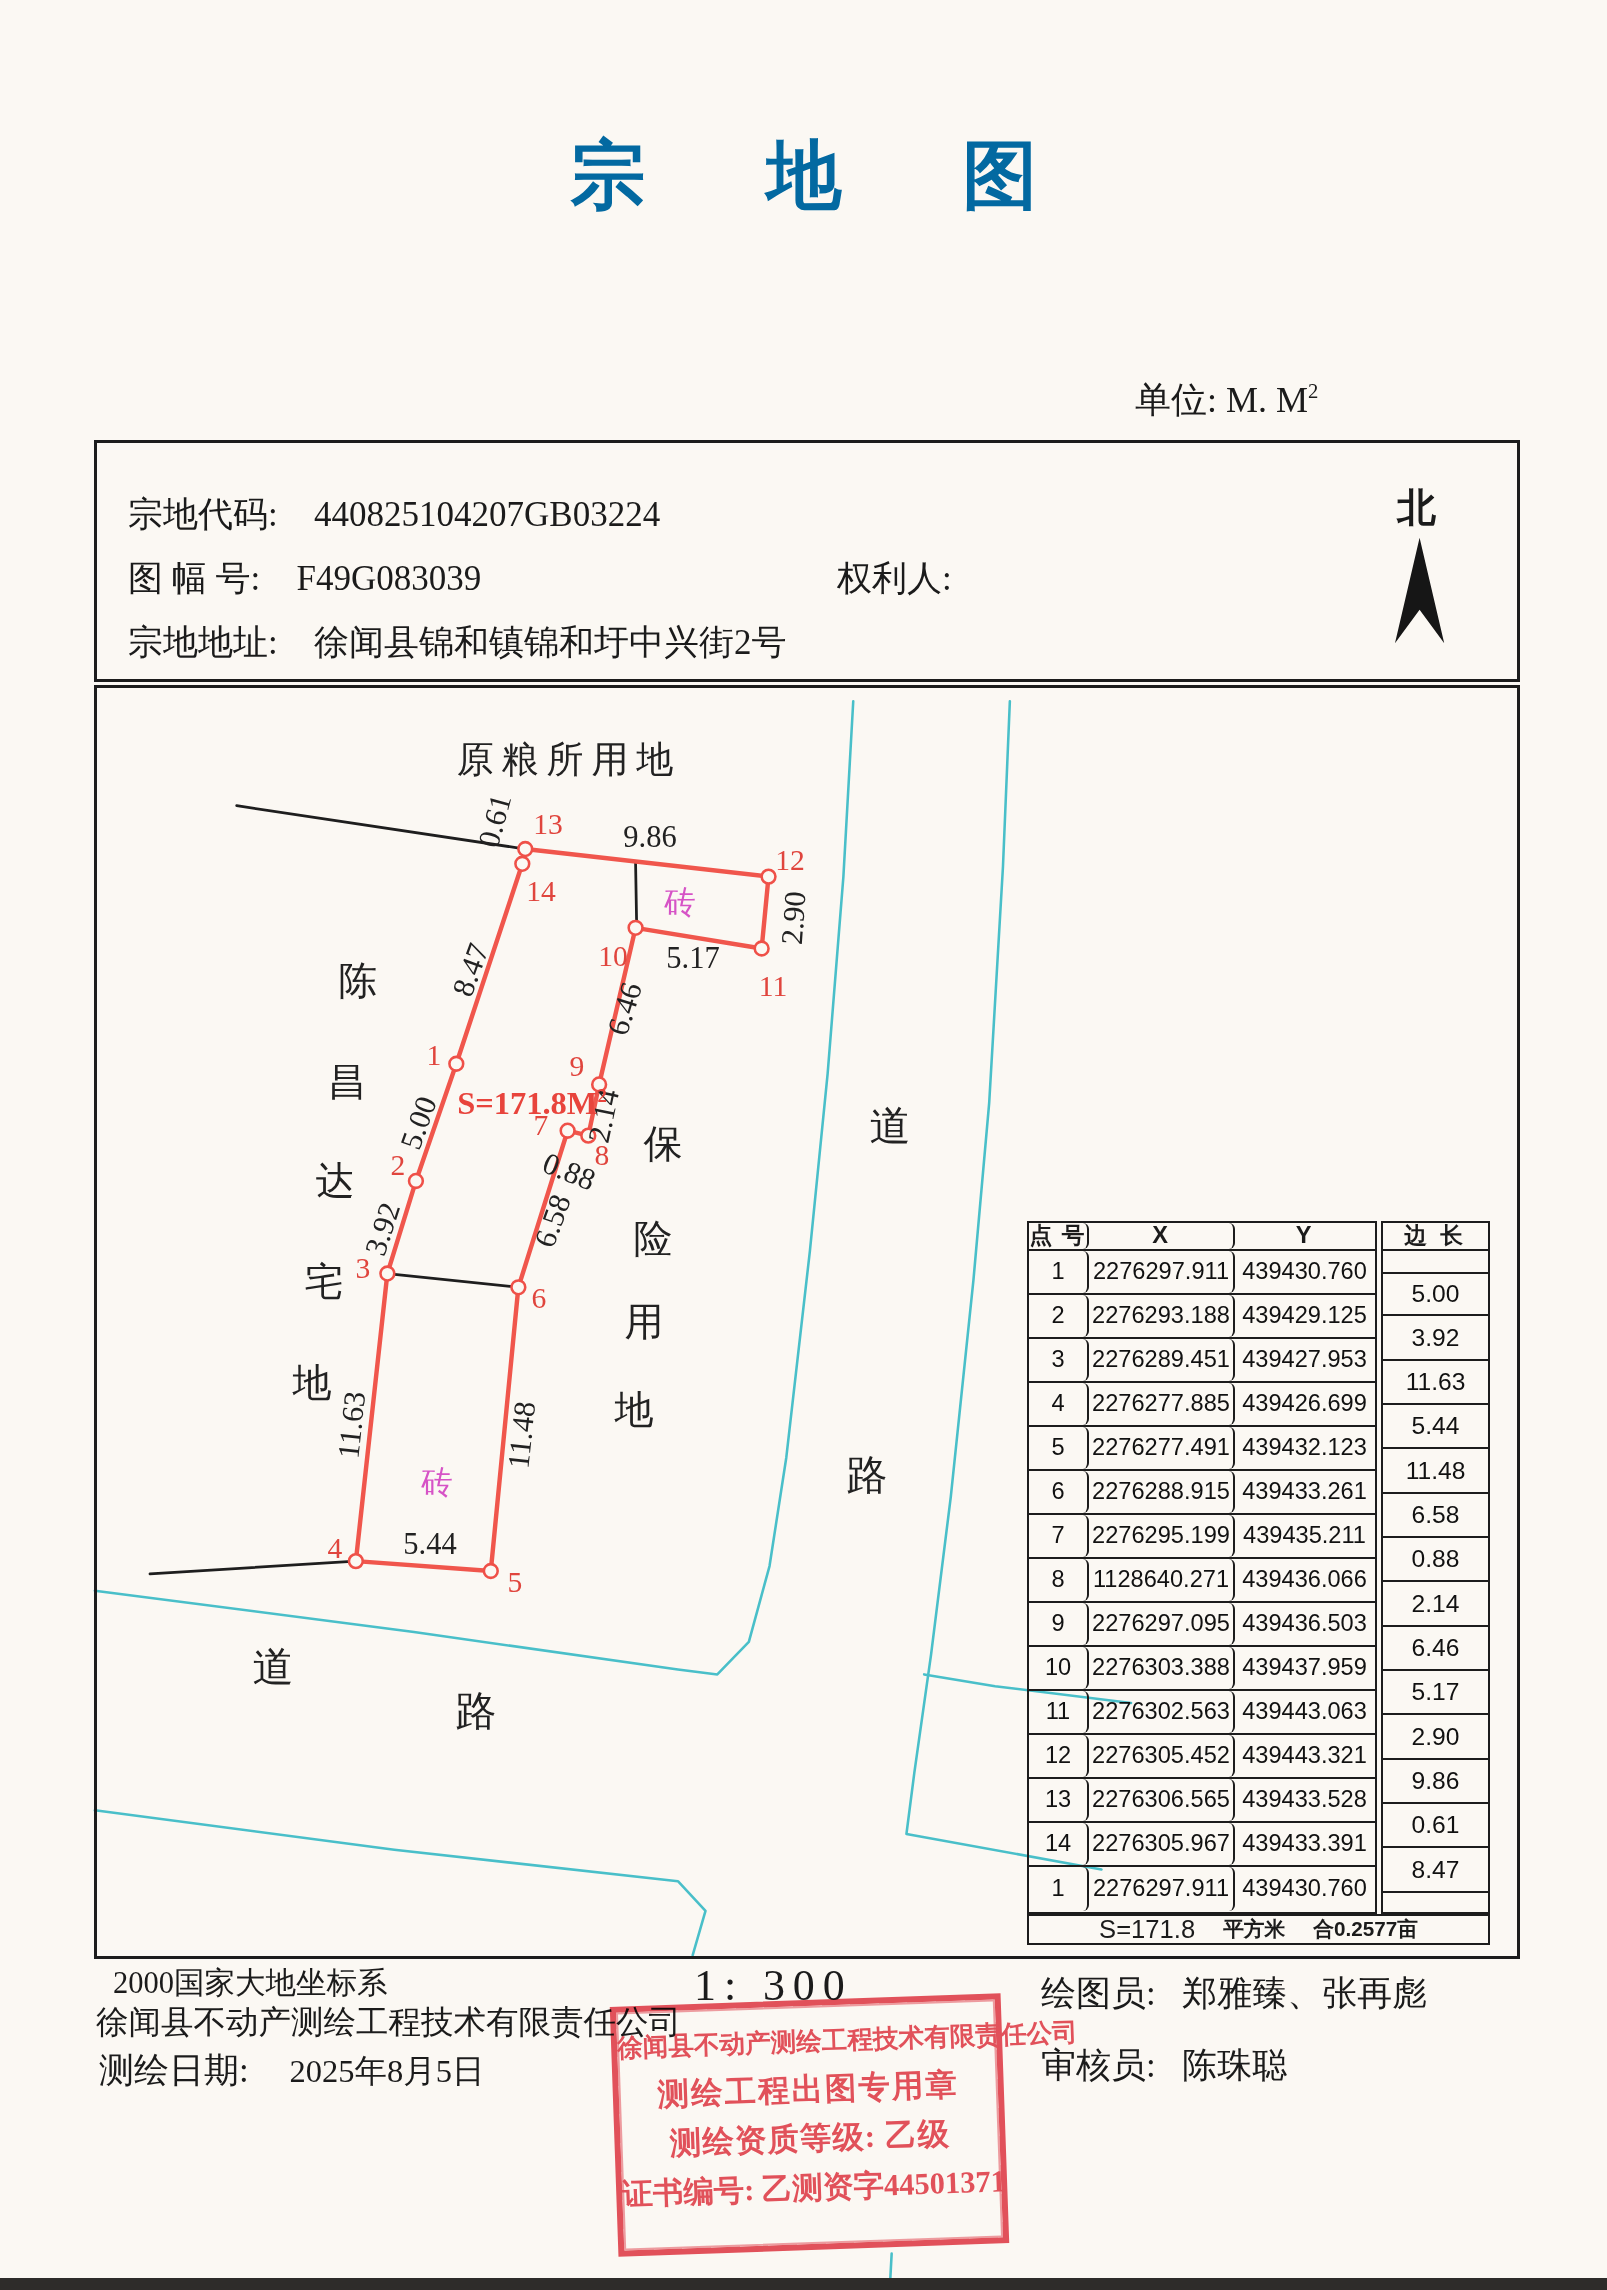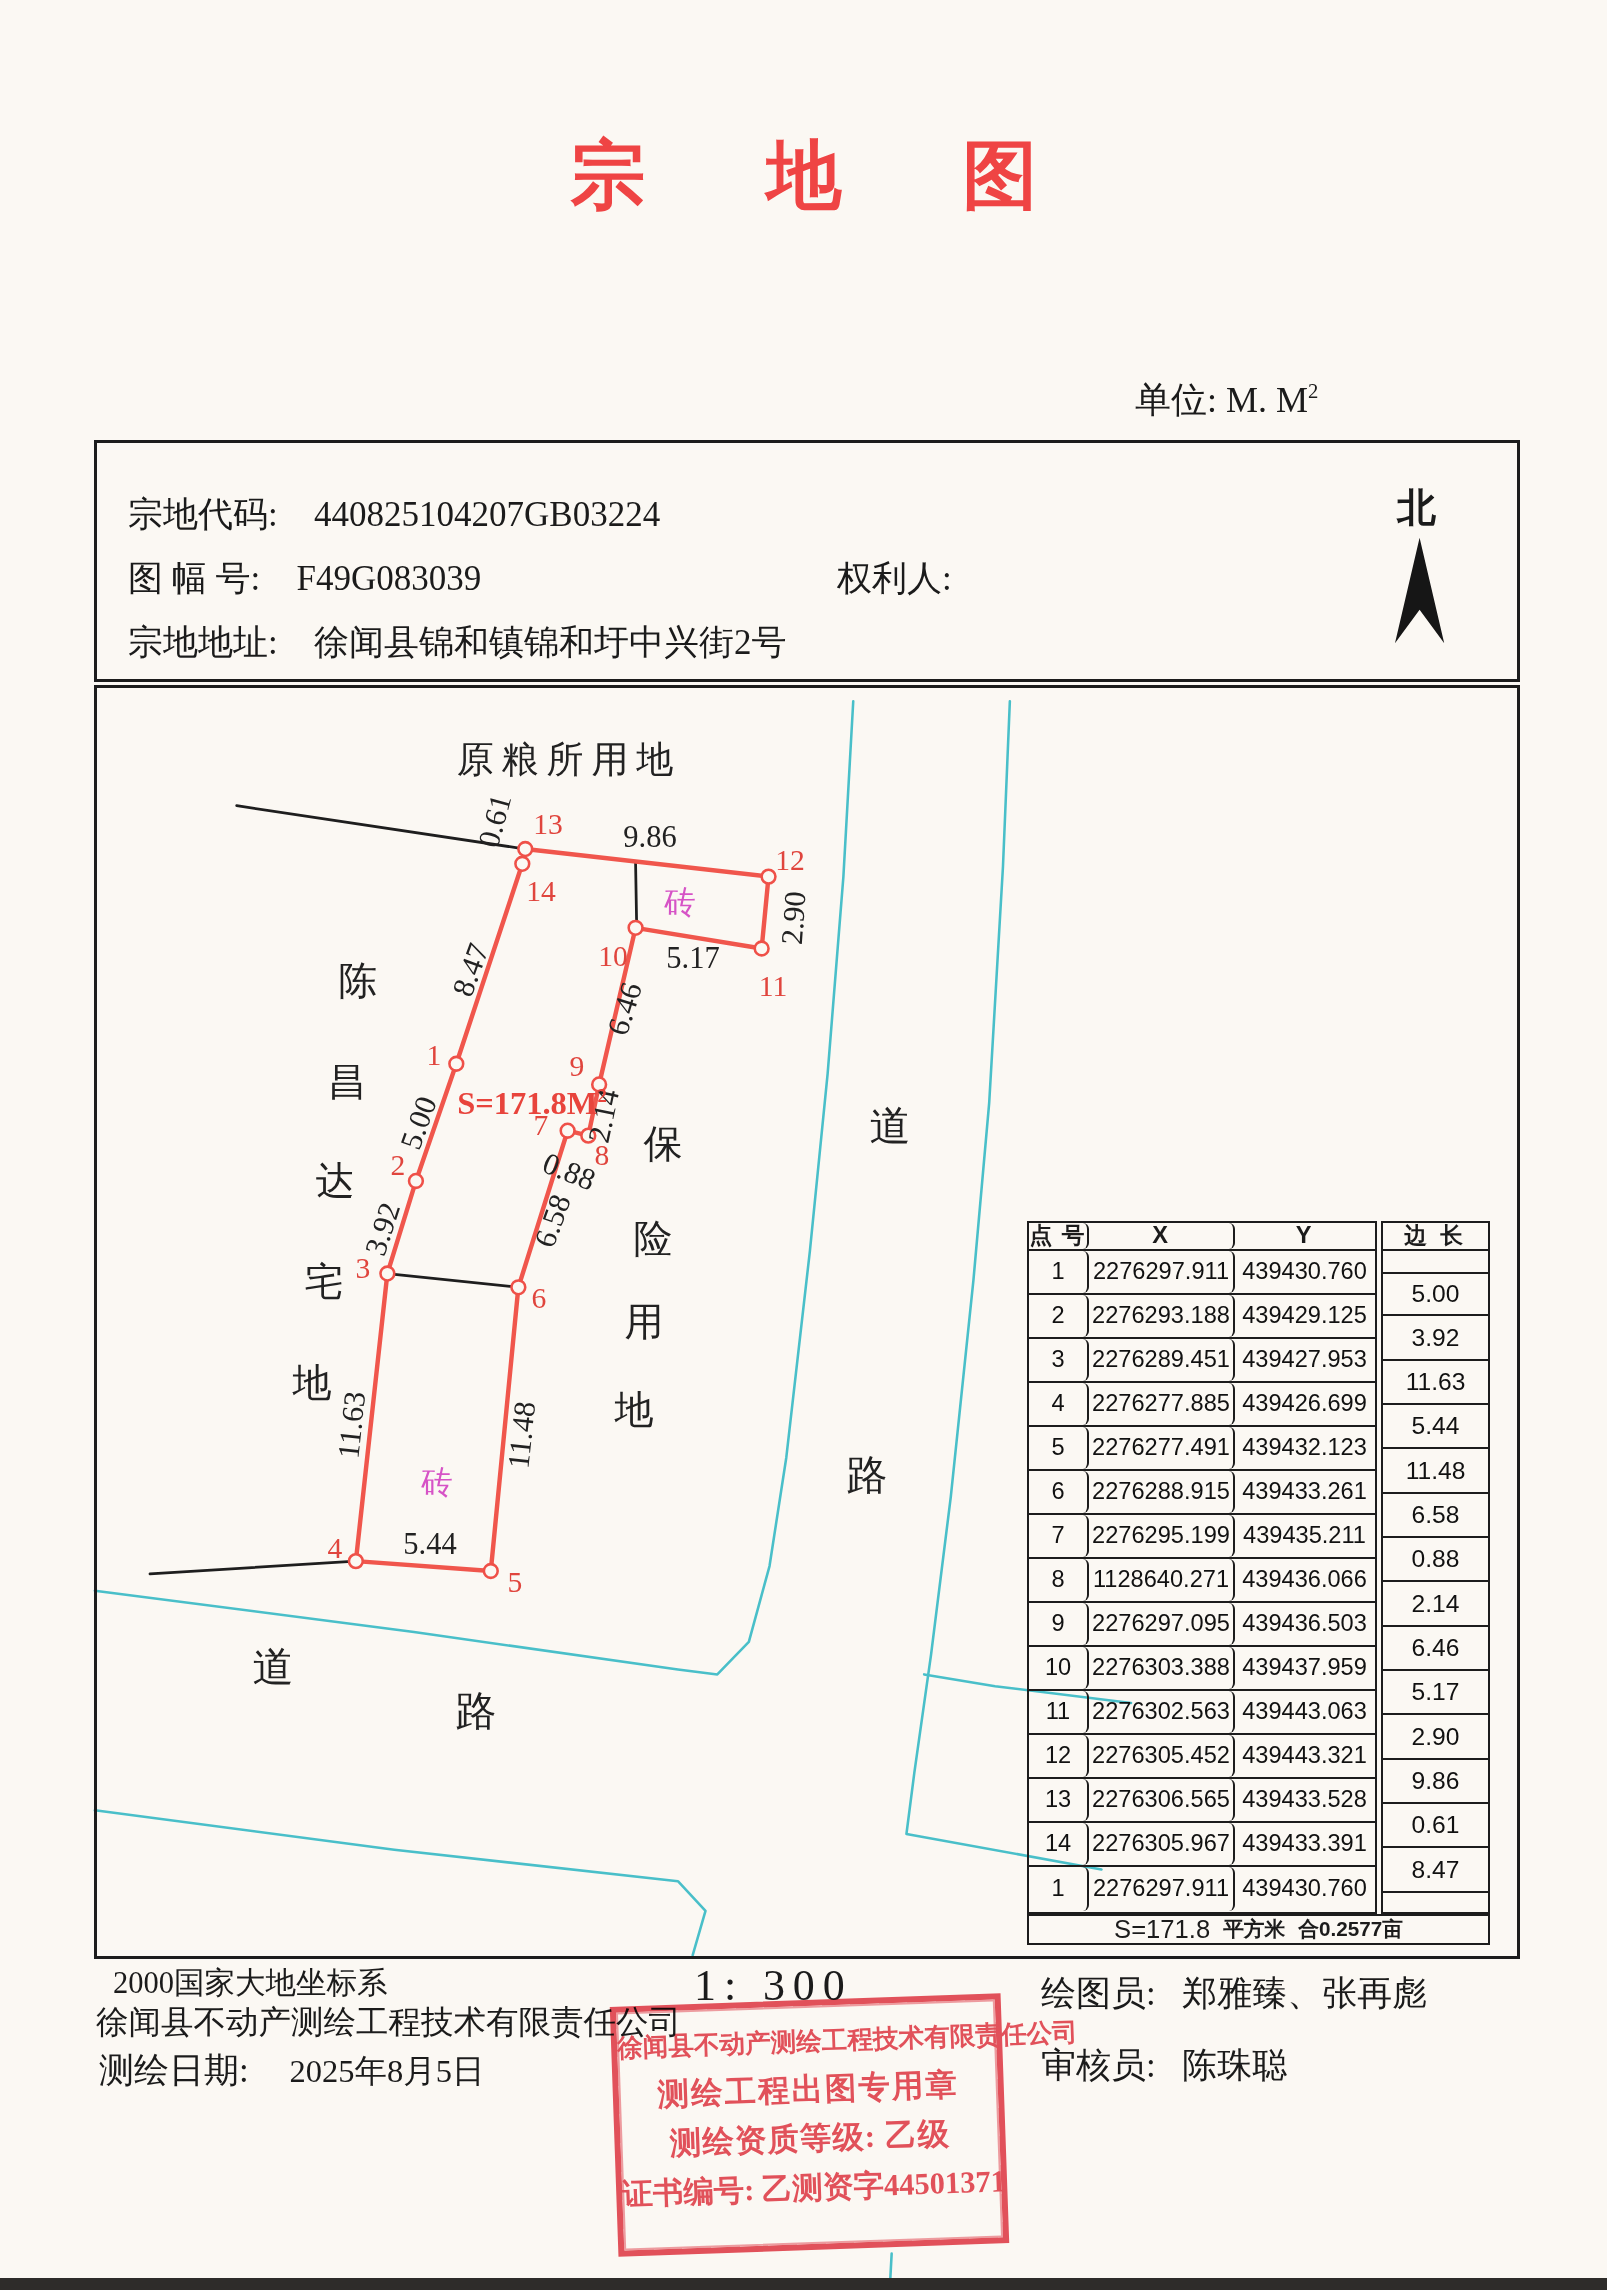--- a/index.html
+++ b/index.html
@@ -1,20 +1,20 @@
 <!DOCTYPE html>
 <html><head>
 <meta charset="utf-8">
 <style>
   html,body{margin:0;padding:0;background:#e8e8e8;}
   #page{position:relative;width:1608px;height:2290px;background:#fbf8f3;overflow:hidden;
         font-family:"Liberation Serif", serif;color:#1b1b1b;}
   .abs{position:absolute;}
   .doc-title{left:0;top:126px;width:100%;text-align:center;font-size:75px;font-weight:600;
-             letter-spacing:51px;text-indent:51px;color:#ef4444;}
+             letter-spacing:51px;text-indent:51px;color:#0369a1;}
   .unit-line{left:1135px;top:376px;font-size:36px;}
   .unit-line sup{font-size:20.7px;vertical-align:13.8px;}
   .box{border:3px solid #1c1c1c;}
   .hdr-box{left:94px;top:440px;width:1420px;height:236px;}
   .map-box{left:94px;top:685px;width:1420px;height:1268px;}
   .hline{font-size:35px;white-space:nowrap;}
   .north-char{left:1397px;top:481px;font-size:39px;font-weight:600;}
   svg.overlay{left:0;top:0;width:1608px;height:2290px;pointer-events:none;}
   .lbl{position:absolute;transform:translate(-50%,-50%);white-space:nowrap;line-height:1;}
   .ink{color:#222;}
@@ -39,21 +39,21 @@
   .t-hrow .tc0{font-family:"Liberation Serif", serif;font-size:22.7px;}
   .t-row .tc{font-size:23.6px;color:#111;}
   .t-edges{position:absolute;left:354px;top:34px;width:109px;height:693px;border:2.5px solid #1c1c1c;box-sizing:border-box;}
   .t-ehdr{position:absolute;left:0;top:0;width:100%;height:27.6px;border-bottom:2px solid #1c1c1c;box-sizing:border-box;
           display:flex;align-items:center;justify-content:center;font-size:22.7px;font-weight:600;letter-spacing:3.9px;
           font-family:"Liberation Serif", serif;}
   .edge-cell{position:absolute;left:0;width:100%;height:44px;border-bottom:2px solid #1c1c1c;box-sizing:border-box;
              display:flex;align-items:center;justify-content:center;font-size:24.6px;color:#111;}
   .edge-top{border-top:2px solid #1c1c1c;}
   .t-foot{position:absolute;left:0;top:727px;width:463px;height:30.5px;border:2.5px solid #1c1c1c;box-sizing:border-box;
-          display:flex;align-items:center;justify-content:center;gap:13px;}
+          display:flex;align-items:center;justify-content:center;gap:28px;}
   .t-foot .fs1{font-size:25.6px;}
   .t-foot .fs2{font-size:20.7px;font-family:Liberation Sans, sans-serif;font-weight:600;}
   
   .f-crs{left:113px;top:1963px;font-size:30.5px;}
   .f-company{left:96px;top:2001px;font-size:32.5px;}
   .f-date{left:99px;top:2047px;font-size:35px;}
   .f-date .val{font-size:32.5px;}
   .f-scale{left:694px;top:1960px;font-size:44px;letter-spacing:7.9px;}
   .f-draft{left:1041px;top:1970px;font-size:35px;}
   .f-review{left:1041px;top:2042px;font-size:35px;}

